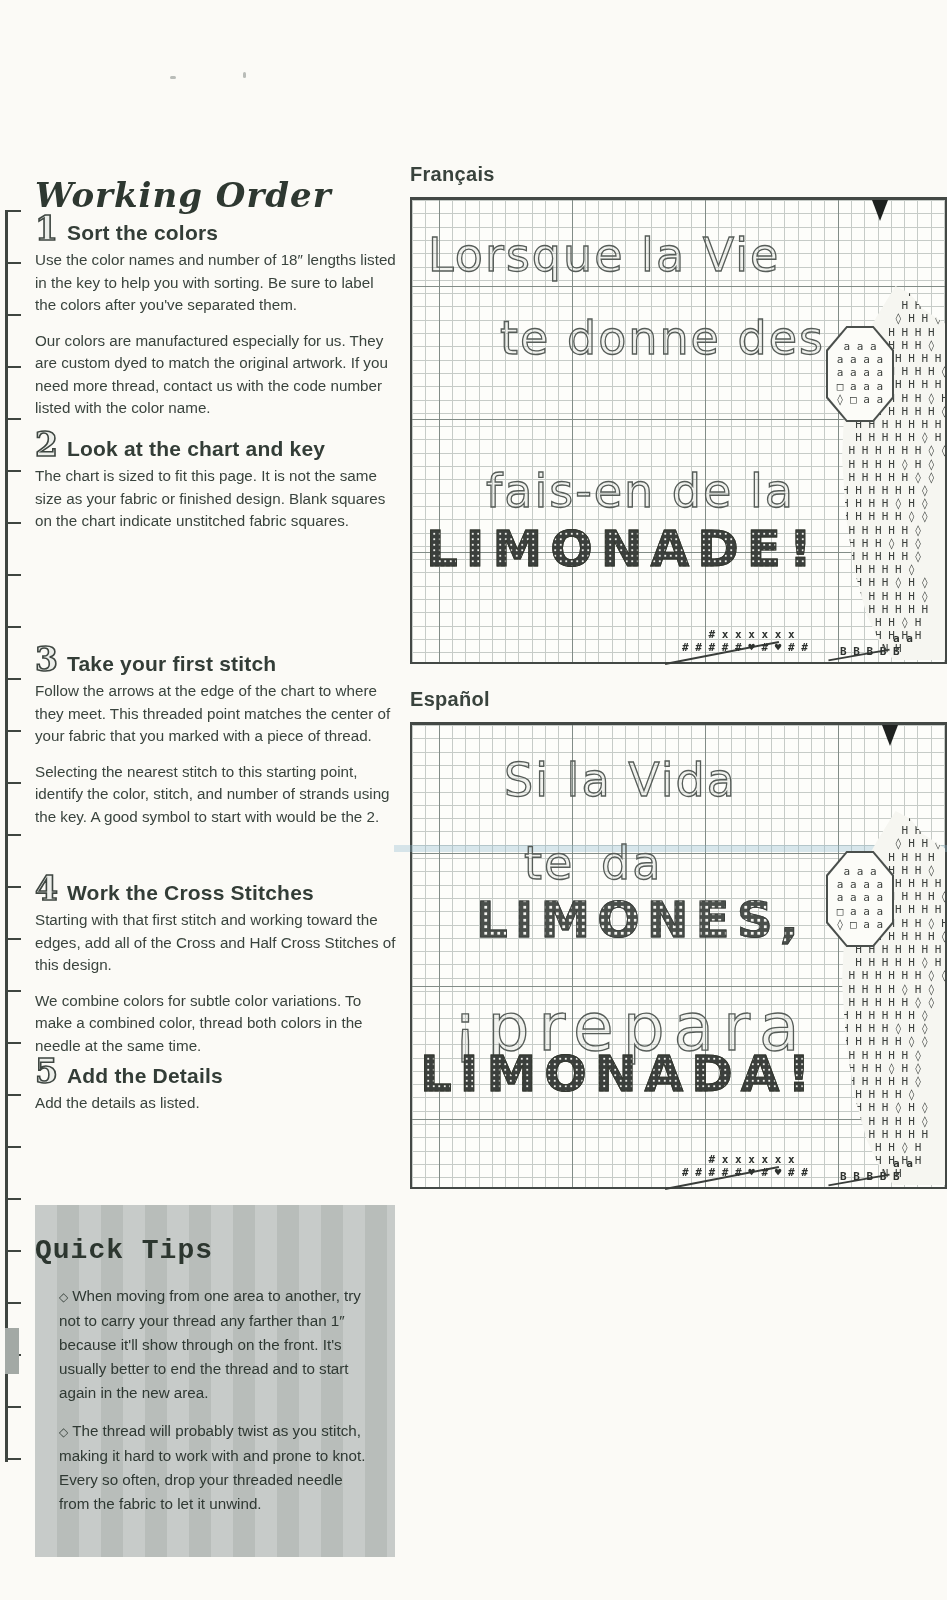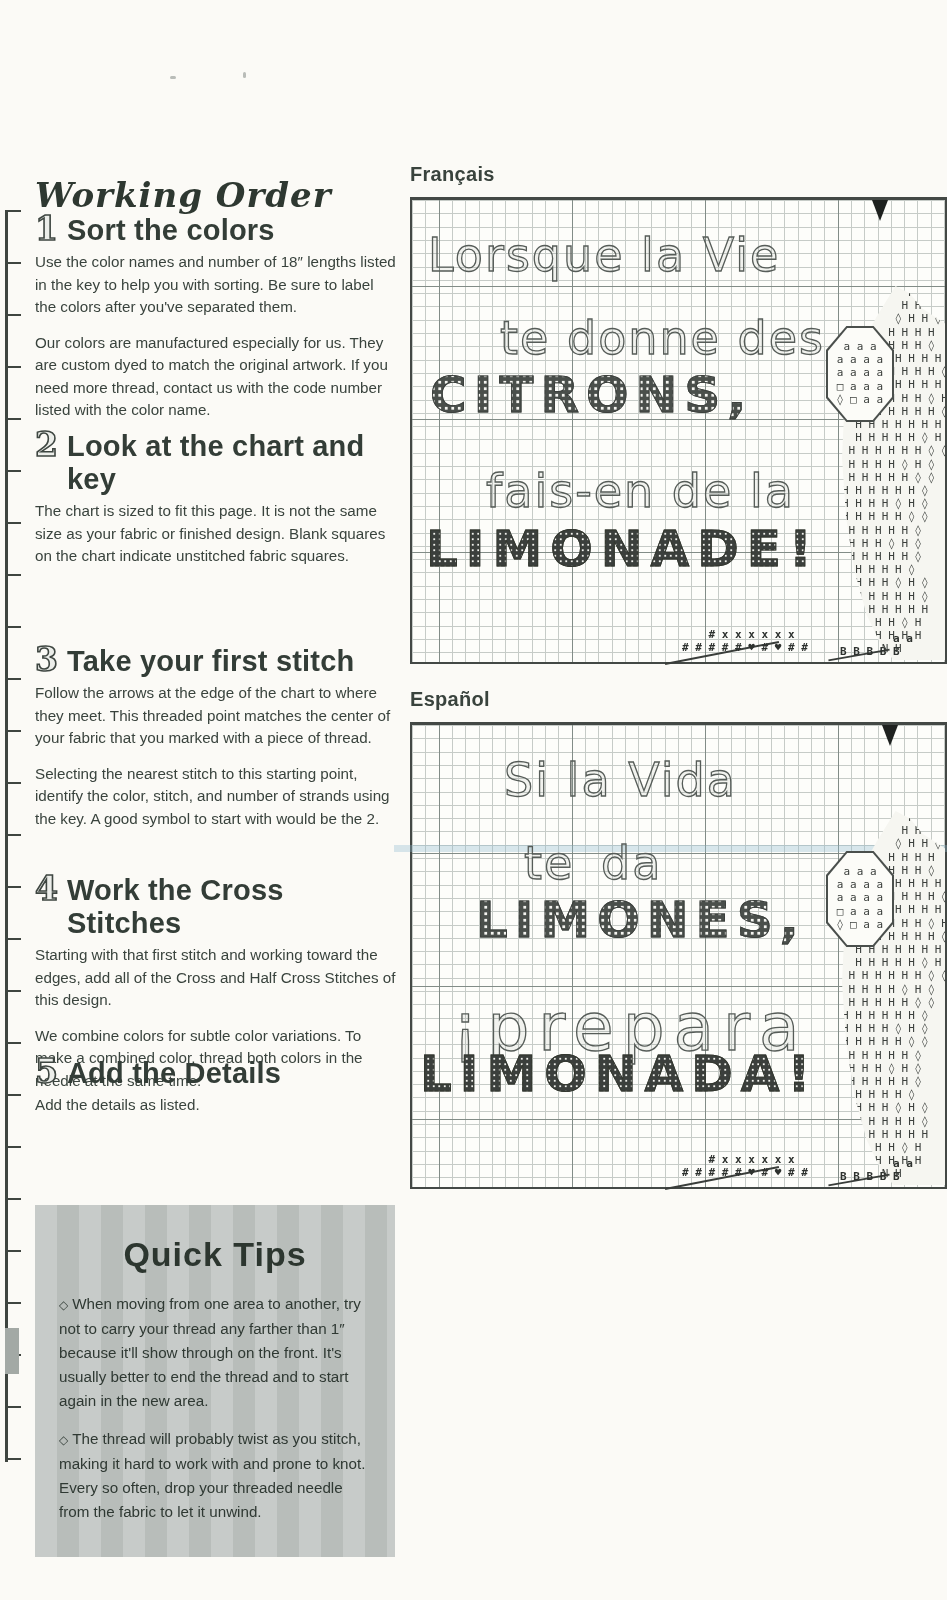--- a/index.html
+++ b/index.html
@@ -15,28 +15,28 @@
 
   .speck{width:6px;height:3px;background:#b9bcb8;border-radius:2px;}
 
   
   #wo-title{left:35px;top:152px;font-family:"DejaVu Serif",serif;font-weight:bold;
     font-size:34px;color:#2e3831;letter-spacing:1px;font-style:italic;}
   .step{left:35px;width:362px;}
   .step-head{display:flex;align-items:baseline;gap:9px;margin:0 0 4px 0;}
   .step-num{font-family:"DejaVu Serif",serif;font-weight:bold;font-size:33px;
     color:#eceeea;-webkit-text-stroke:1.6px #3e4641;line-height:1;}
-  .step-title{font-size:29px;font-weight:bold;color:#333d37;letter-spacing:.2px;}
+  .step-title{font-size:21px;font-weight:bold;color:#333d37;letter-spacing:.2px;}
   .step p{margin:0 0 13px 0;font-size:15.2px;line-height:22.5px;color:#39433d;}
 
   
   #quick-tips{left:35px;top:1205px;width:360px;height:352px;
     background:repeating-linear-gradient(90deg,#c7cbc9 0 22px,#b8bdba 22px 44px);}
-  #qt-title{text-align:center;margin:30px 0 18px 0;font-family:Liberation Sans, sans-serif;
-    font-weight:bold;font-size:34px;color:#2c362f;letter-spacing:1px;}
+  #qt-title{text-align:left;margin:30px 0 18px 0;font-family:Liberation Mono, monospace;
+    font-weight:bold;font-size:28px;color:#2c362f;letter-spacing:1px;}
   .tip{margin:0 24px 14px 24px;font-size:15.2px;line-height:24px;color:#2f3933;}
   .tip .bullet{font-size:12px;margin-right:4px;color:#3a443e;}
 
   
   .chart-label{font-size:20px;font-weight:bold;color:#39433d;letter-spacing:.3px;}
   .chart{width:533px;height:462px;background-color:#fdfdfa;
     border:2px solid #434845;border-top-width:3px;
     background-image:
       repeating-linear-gradient(to right,#828c87 var(--gx),#828c87 calc(var(--gx) + 1px),transparent calc(var(--gx) + 1px),transparent calc(var(--gx) + 133px)),
       repeating-linear-gradient(to bottom,#828c87 var(--gy),#828c87 calc(var(--gy) + 1px),transparent calc(var(--gy) + 1px),transparent calc(var(--gy) + 133px)),
@@ -173,21 +173,20 @@
     <div class="lemon-small-outer">
       <div class="lemon-small-inner pre">a a a
 a a a a
 a a a a
 □ a a a
 ◊ □ a a</div>
     </div>
 
     <div class="cl outline" style="left:16px;top:12px;">Lorsque la Vie</div>
     <div class="cl outline" style="left:88px;top:95px;">te donne des</div>
-    <div class="cl dots" style="left:18px;top:166px;">CITRONS,</div>
     <div class="cl outline" style="left:74px;top:248px;">fais-en de la</div>
     <div class="cl clubs" style="left:14px;top:320px;">LIMONADE!</div>
 
     <div class="bs-line" style="left:252px;top:452px;width:116px;transform:rotate(-11deg);"></div>
     <div class="bs-line" style="left:416px;top:454px;width:62px;transform:rotate(-10deg);"></div>
     <div class="bsyms-left pre">    # x x x x x x
 # # # # # ♥ # ♥ # #</div>
     <div class="bsyms-right pre">        a a
 B B B B B</div>
   </div>

